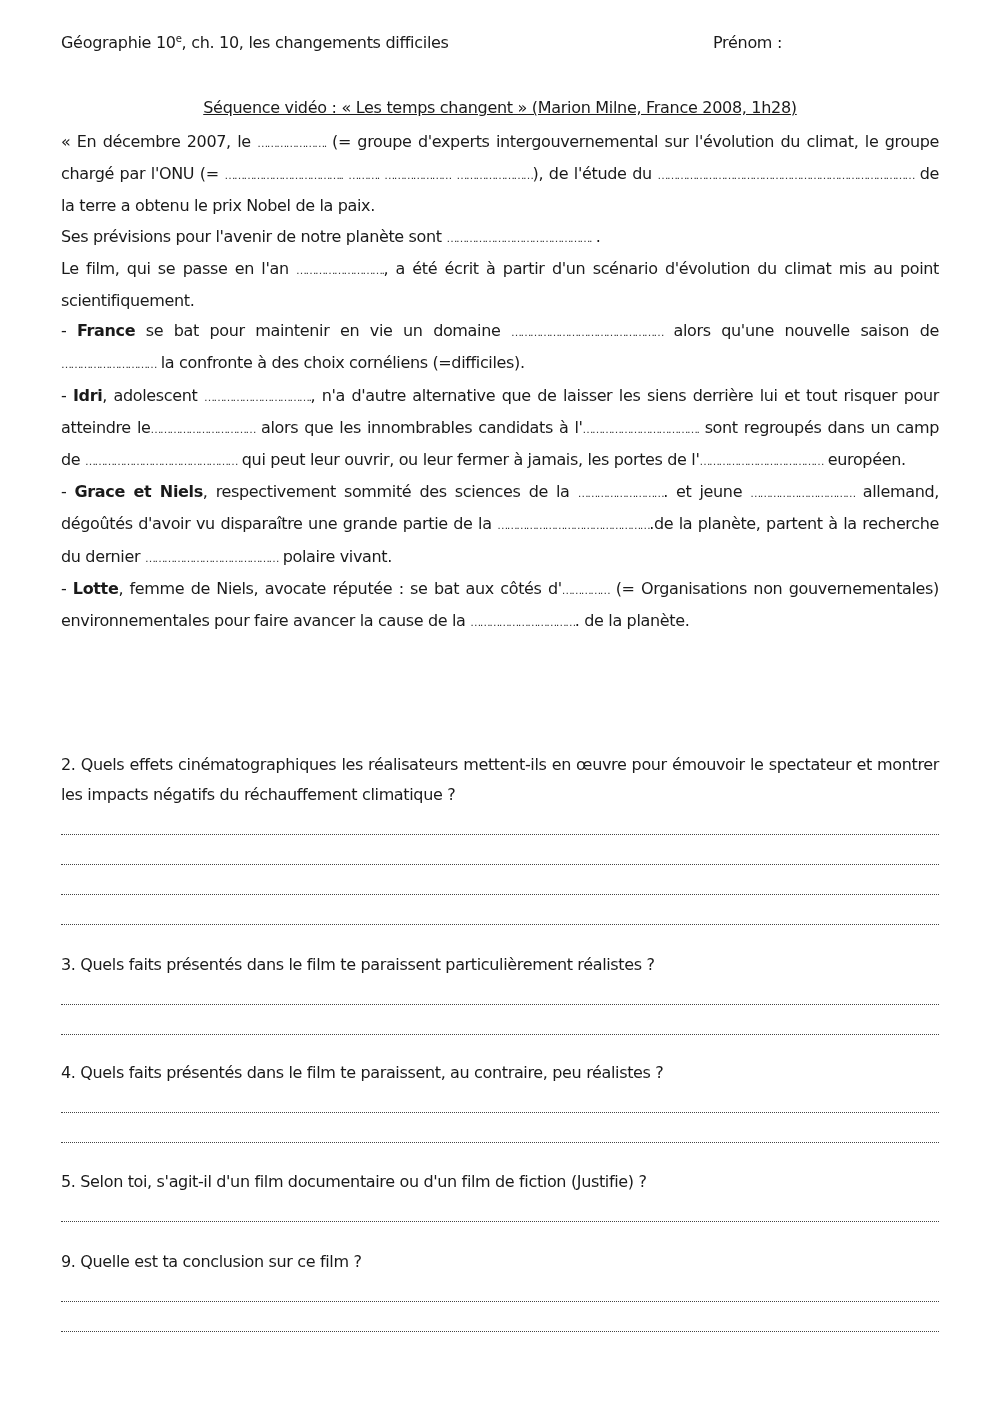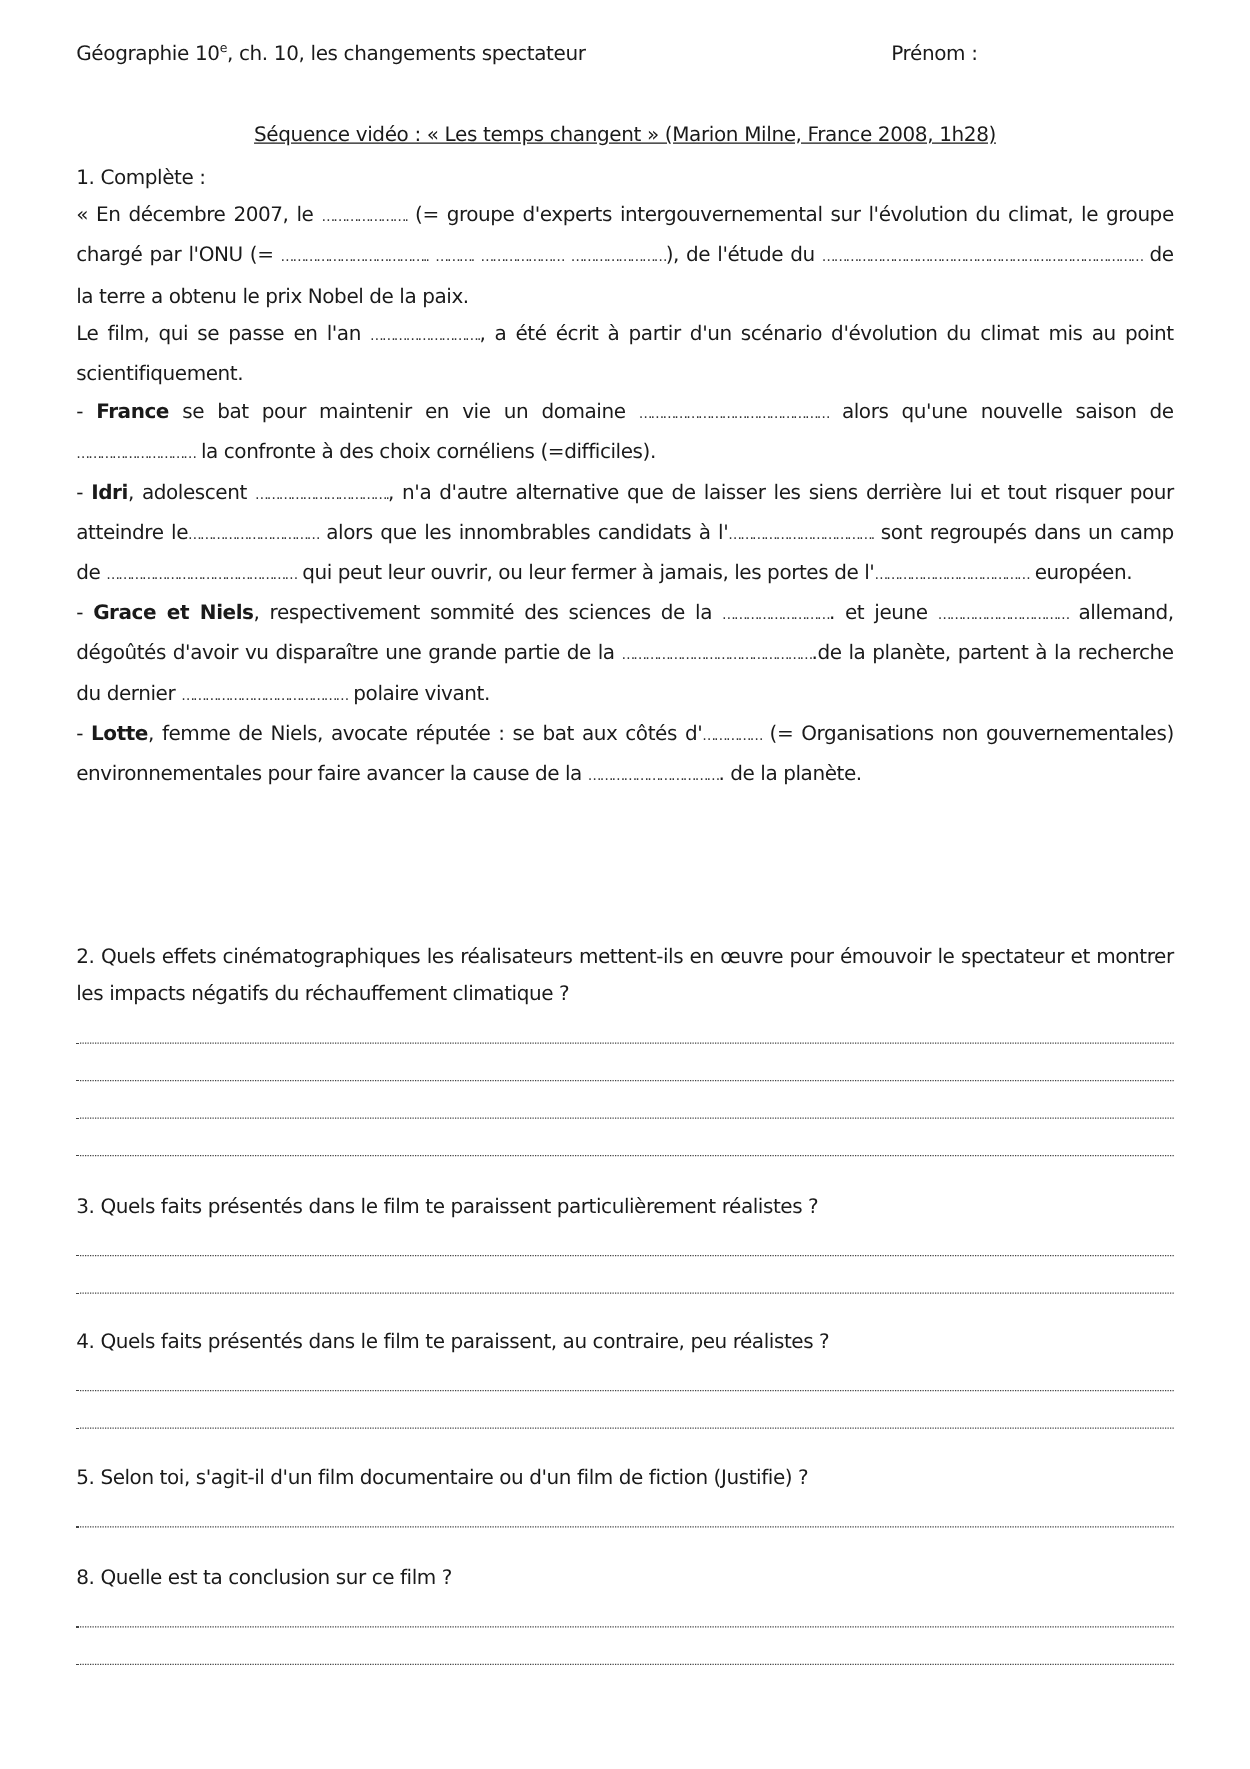--- a/index.html
+++ b/index.html
@@ -18,30 +18,32 @@
   .q { position: absolute; left: 0; width: 878px; font-size: 16px; line-height: 30px; letter-spacing: -0.35px; }
   .lines { position: absolute; left: 0; width: 878px; }
   .dotline { height: 30px; border-bottom: 1.5px dotted #444; box-sizing: border-box; }
 </style>
 </head>
 <body>
 
 <div class="page">
 
   <div class="hdr">
-    <span><span>Géographie 10</span><sup style="font-size:10px">e</sup><span>, ch. 10, les changements spectateur</span></span>
+    <span><span>Géographie 10</span><sup style="font-size:10px">e</sup><span>, ch. 10, les changements difficiles</span></span>
     <span class="prenom">Prénom :</span>
   </div>
 
   <div class="title">Séquence vidéo : « Les temps changent » (Marion Milne, France 2008, 1h28)</div>
 
   <div class="body">
-    <p>1. Complète :</p>
     <p class="just">
       <span>« En décembre 2007, le </span><span class="dots">………………….</span><span> (= groupe d'experts intergouvernemental sur l'évolution du climat, le groupe chargé par l'ONU (= </span><span class="dots">………………………………..</span> <span class="dots">……….</span> <span class="dots">…………………</span> <span class="dots">……………………</span><span>), de l'étude du </span><span class="dots">………………………………………………………………………</span><span> de la terre a obtenu le prix Nobel de la paix.</span>
+    </p>
+    <p>
+      <span>Ses prévisions pour l'avenir de notre planète sont </span><span class="dots">……………………………………….</span><span> .</span>
     </p>
     <p class="just">
       <span>Le film, qui se passe en l'an </span><span class="dots">……………………….</span><span>, a été écrit à partir d'un scénario d'évolution du climat mis au point scientifiquement.</span>
     </p>
     <p class="just">
       <span>- </span><b>France</b><span> se bat pour maintenir en vie un domaine </span><span class="dots">…………………………………………</span><span> alors qu'une nouvelle saison de </span><span class="dots">…………………………</span><span> la confronte à des choix cornéliens (=difficiles).</span>
     </p>
     <p class="just">
       <span>- </span><b>Idri</b><span>, adolescent </span><span class="dots">…………………………….</span><span>, n'a d'autre alternative que de laisser les siens derrière lui et tout risquer pour atteindre le</span><span class="dots">……………………………</span><span> alors que les innombrables candidats à l'</span><span class="dots">……………………………….</span><span> sont regroupés dans un camp de </span><span class="dots">…………………………………………</span><span> qui peut leur ouvrir, ou leur fermer à jamais, les portes de l'</span><span class="dots">…………………………………</span><span> européen.</span>
     </p>
@@ -71,19 +73,19 @@
   <div class="lines" style="top:1083px">
     <div class="dotline"></div>
     <div class="dotline"></div>
   </div>
 
   <div class="q" style="top:1167px">5. Selon toi, s'agit-il d'un film documentaire ou d'un film de fiction (Justifie) ?</div>
   <div class="lines" style="top:1192px">
     <div class="dotline"></div>
   </div>
 
-  <div class="q" style="top:1247px">8. Quelle est ta conclusion sur ce film ?</div>
+  <div class="q" style="top:1247px">9. Quelle est ta conclusion sur ce film ?</div>
   <div class="lines" style="top:1272px">
     <div class="dotline"></div>
     <div class="dotline"></div>
   </div>
 
 </div>
 
 </body></html>

